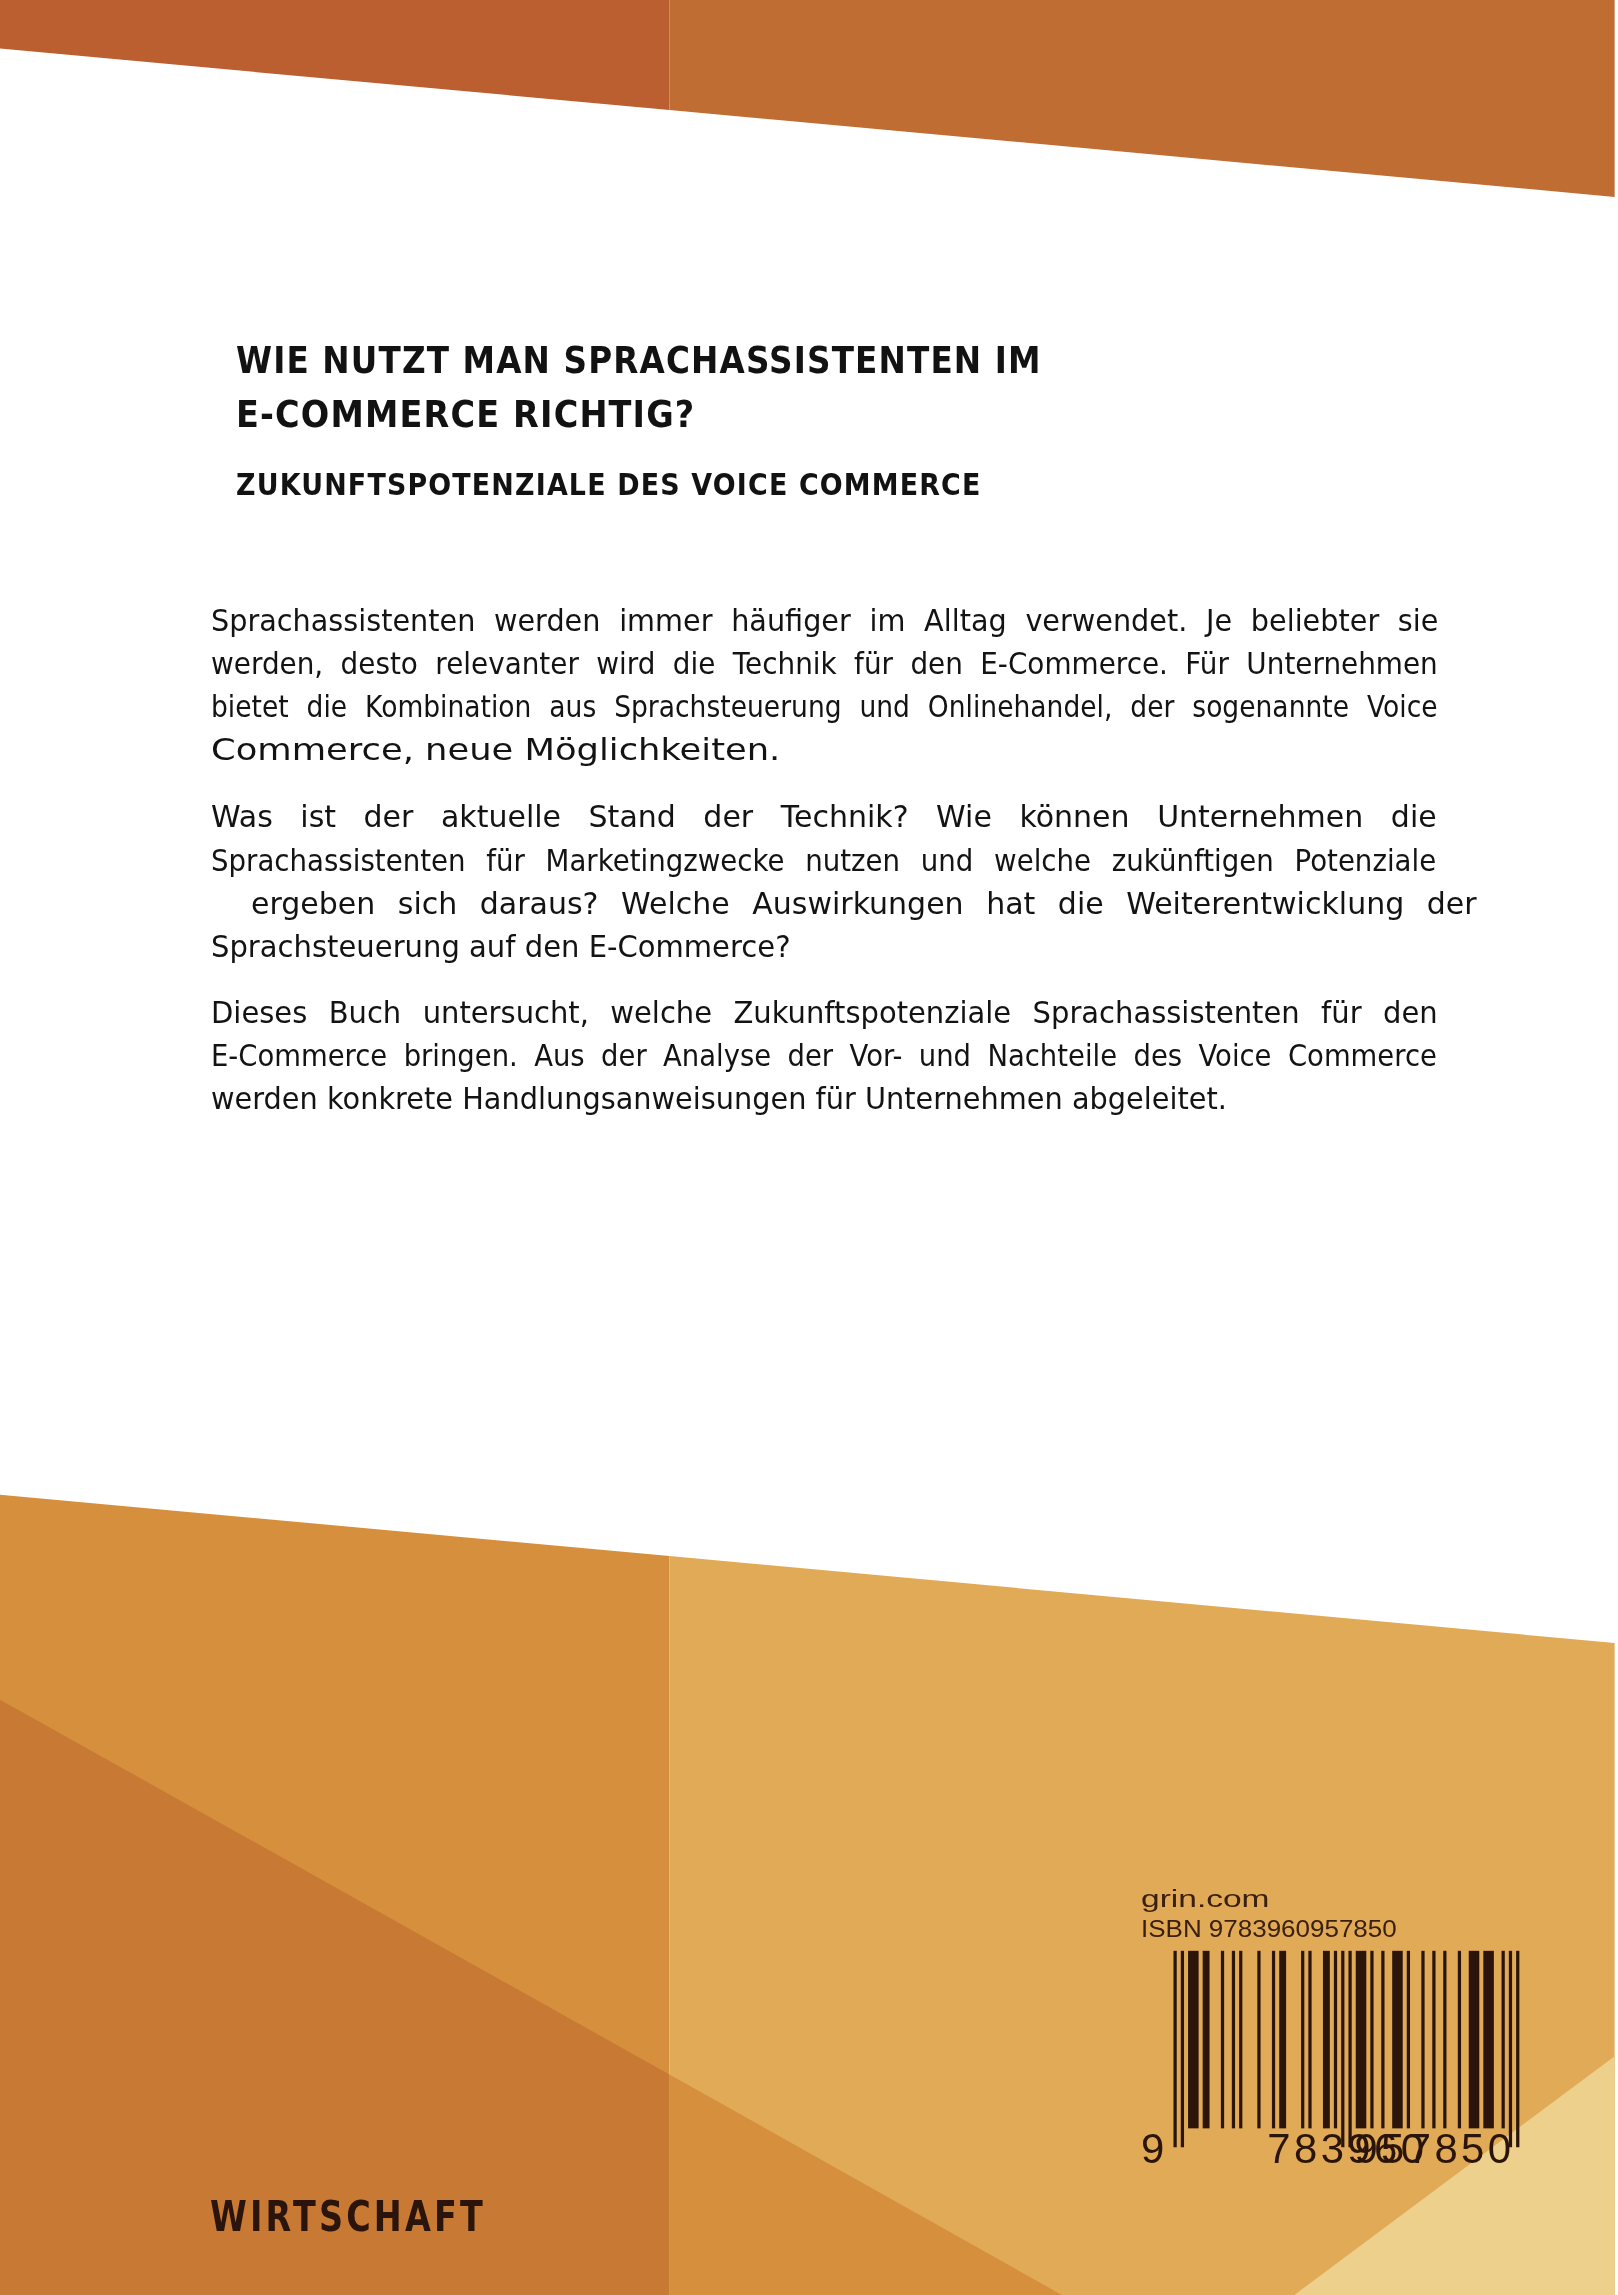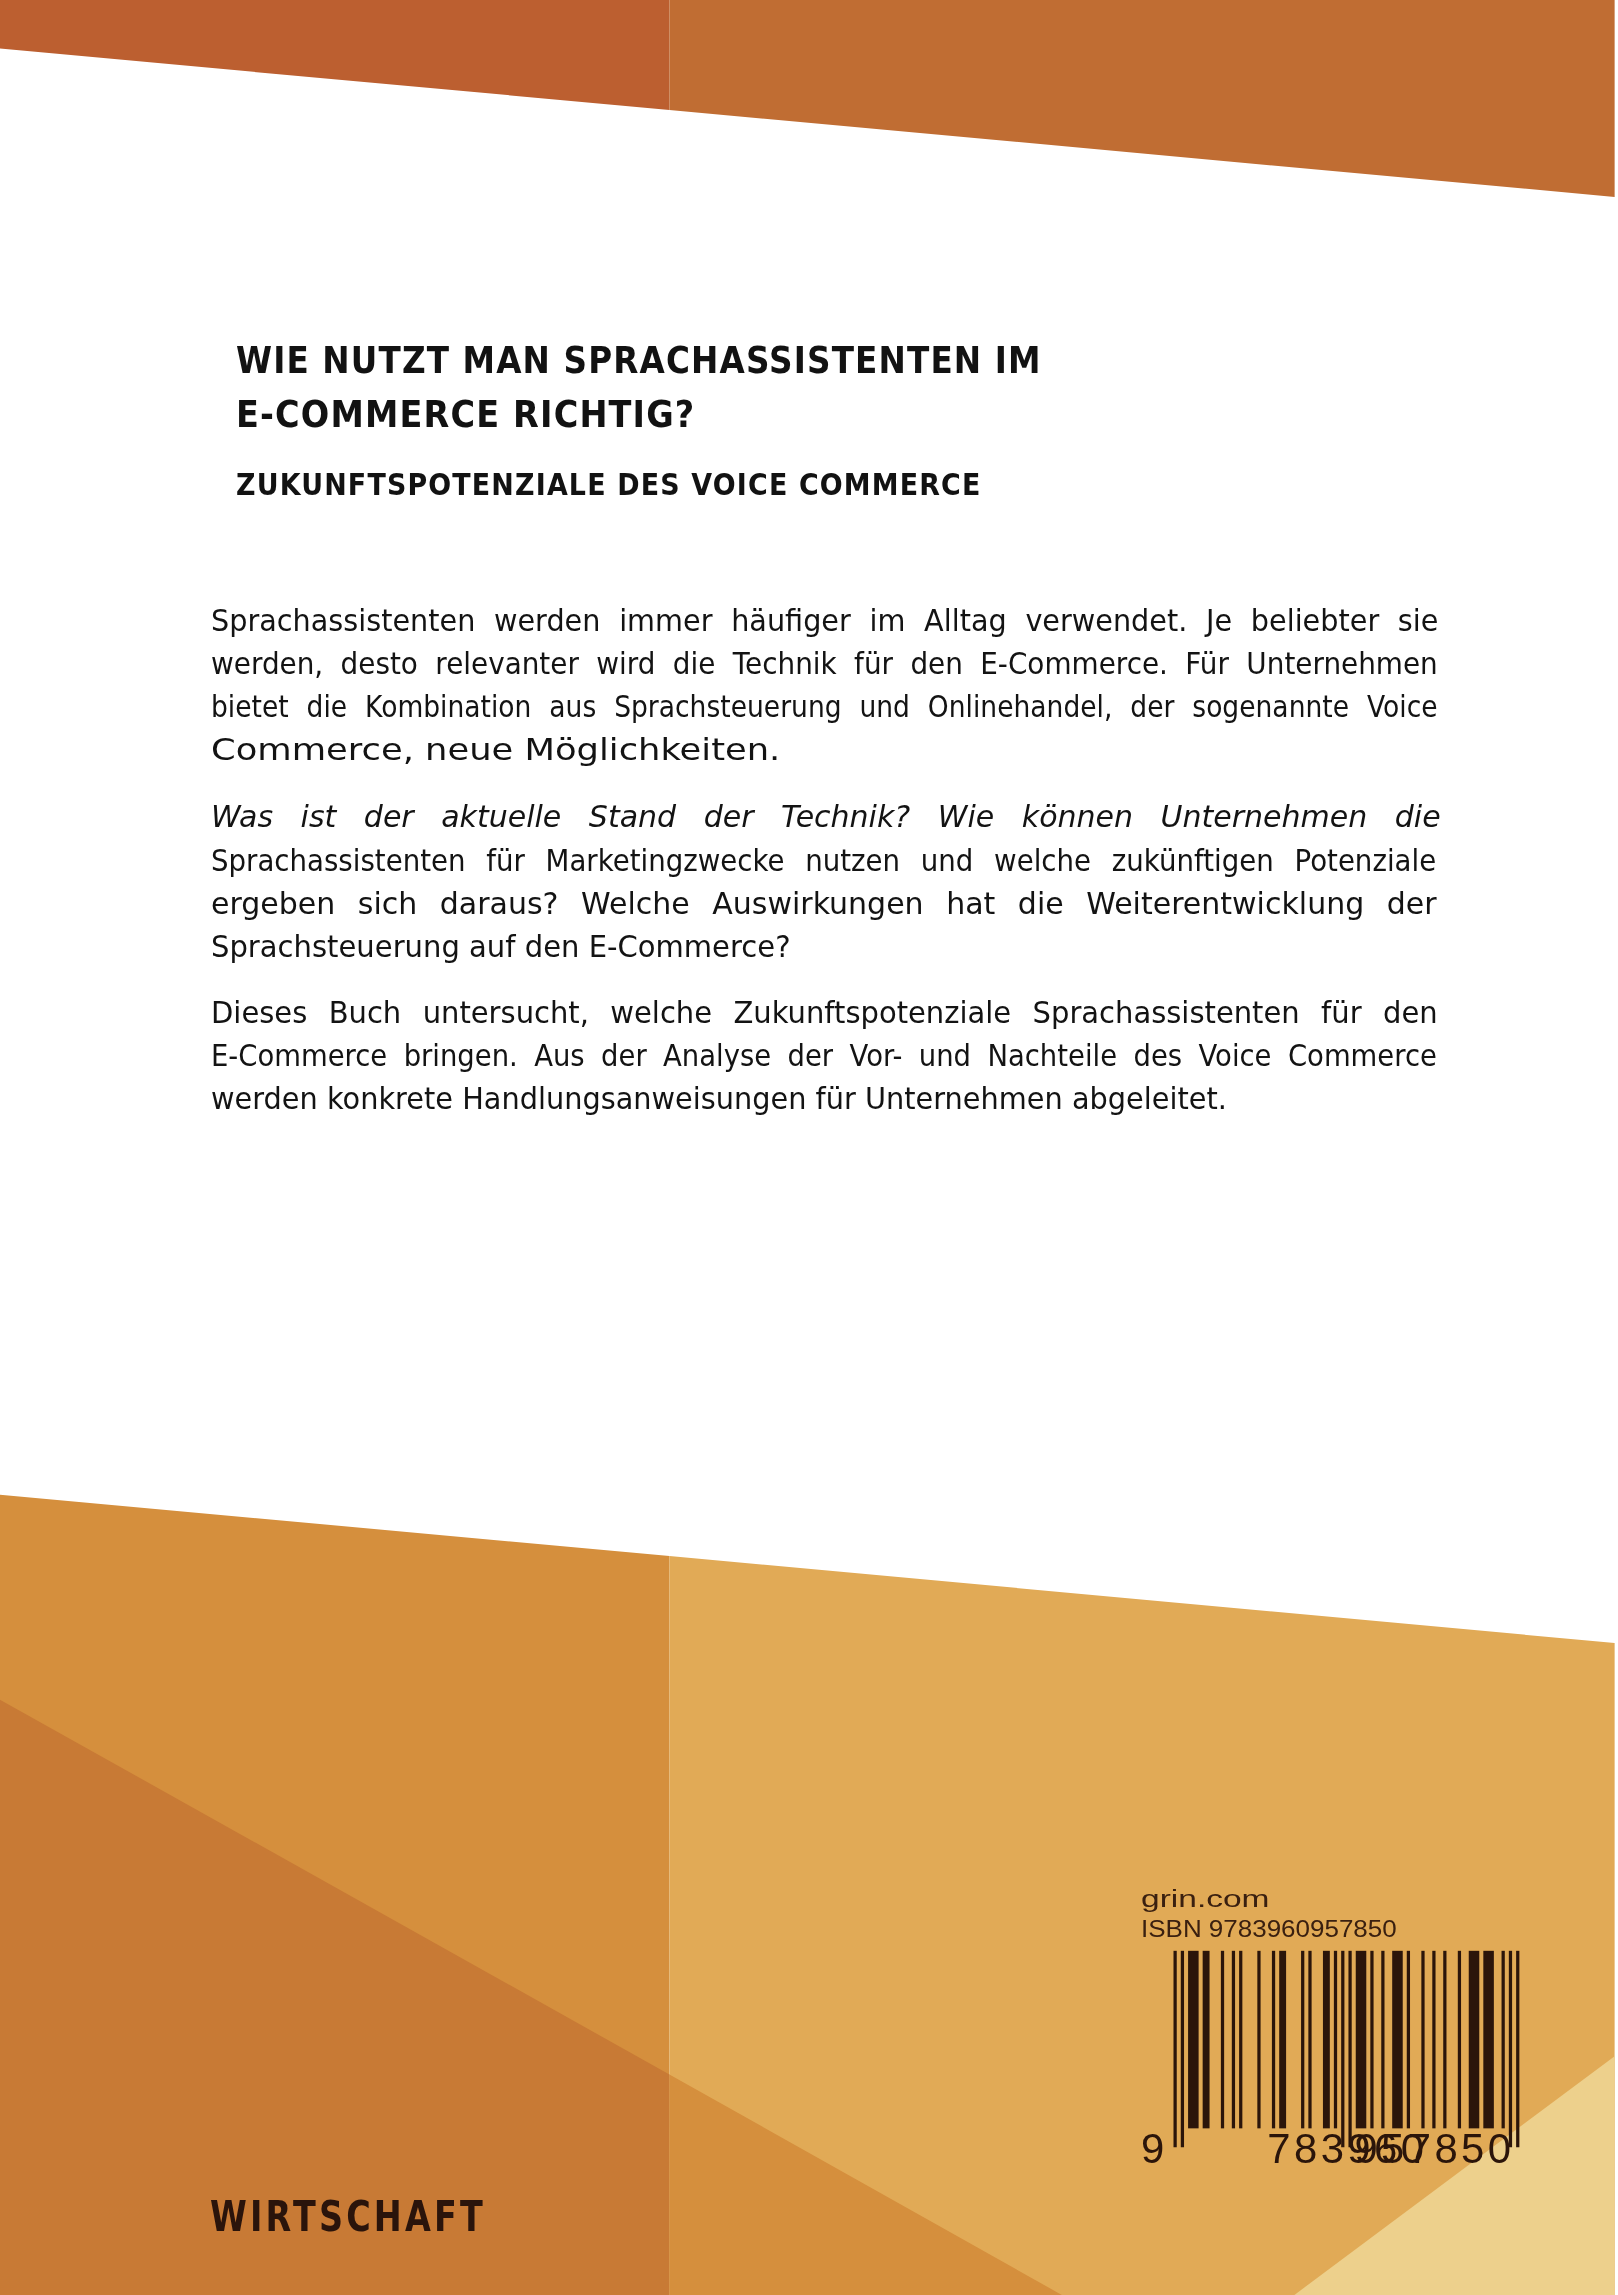--- a/index.html
+++ b/index.html
@@ -51,23 +51,23 @@
 <div class="fit title l2" style="transform: scaleX(0.881965);">E-COMMERCE RICHTIG?</div>
 <div class="fit subtitle" style="transform: scaleX(0.896325);">ZUKUNFTSPOTENZIALE DES VOICE COMMERCE</div>
 
 <div id="blurb">
 
   <div class="fit body-line" style="top: 606px; transform: scaleX(0.956324); word-spacing: 10px;">Sprachassistenten werden immer häufiger im Alltag verwendet. Je beliebter sie</div>
   <div class="fit body-line" style="top: 649px; transform: scaleX(0.928485); word-spacing: 9.2px;">werden, desto relevanter wird die Technik für den E-Commerce. Für Unternehmen</div>
   <div class="fit body-line" style="top: 692px; transform: scaleX(0.884807); word-spacing: 10.7px;">bietet die Kombination aus Sprachsteuerung und Onlinehandel, der sogenannte Voice</div>
   <div class="fit body-line" style="top: 735px; transform: scaleX(1.17699);">Commerce, neue Möglichkeiten.</div>
 
-  <div class="fit body-line" style="top: 802px; transform: scaleX(1); word-spacing: 18px; font-style: italic;">Was ist der aktuelle Stand der Technik? Wie können Unternehmen die</div>
+  <div class="fit body-line" style="top: 802px; transform: scaleX(1); word-spacing: 18px;">Was ist der aktuelle Stand der Technik? Wie können Unternehmen die</div>
   <div class="fit body-line" style="top: 846px; transform: scaleX(0.920689); word-spacing: 13px;">Sprachassistenten für Marketingzwecke nutzen und welche zukünftigen Potenziale</div>
-  <div class="fit body-line" style="top: 889px; transform: scaleX(1); word-spacing: 13px;">ergeben sich daraus? Welche Auswirkungen hat die Weiterentwicklung der</div>
+  <div class="fit body-line" style="top: 889px; transform: scaleX(1); word-spacing: 13px; margin-left: 40px;">ergeben sich daraus? Welche Auswirkungen hat die Weiterentwicklung der</div>
   <div class="fit body-line" style="top: 932px; transform: scaleX(0.968075);">Sprachsteuerung auf den E-Commerce?</div>
 
   <div class="fit body-line" style="top: 998px; transform: scaleX(0.966469); word-spacing: 12.6px;">Dieses Buch untersucht, welche Zukunftspotenziale Sprachassistenten für den</div>
   <div class="fit body-line" style="top: 1041px; transform: scaleX(0.914879); word-spacing: 8.4px;">E-Commerce bringen. Aus der Analyse der Vor- und Nachteile des Voice Commerce</div>
   <div class="fit body-line" style="top: 1084px; transform: scaleX(0.959327);">werden konkrete Handlungsanweisungen für Unternehmen abgeleitet.</div>
 </div>
 
 <div class="fit category" style="transform: scaleX(0.794741);">WIRTSCHAFT</div>
 
 <div class="fit imprint" style="top: 1888px; transform: scaleX(1.45733);">grin.com</div>

